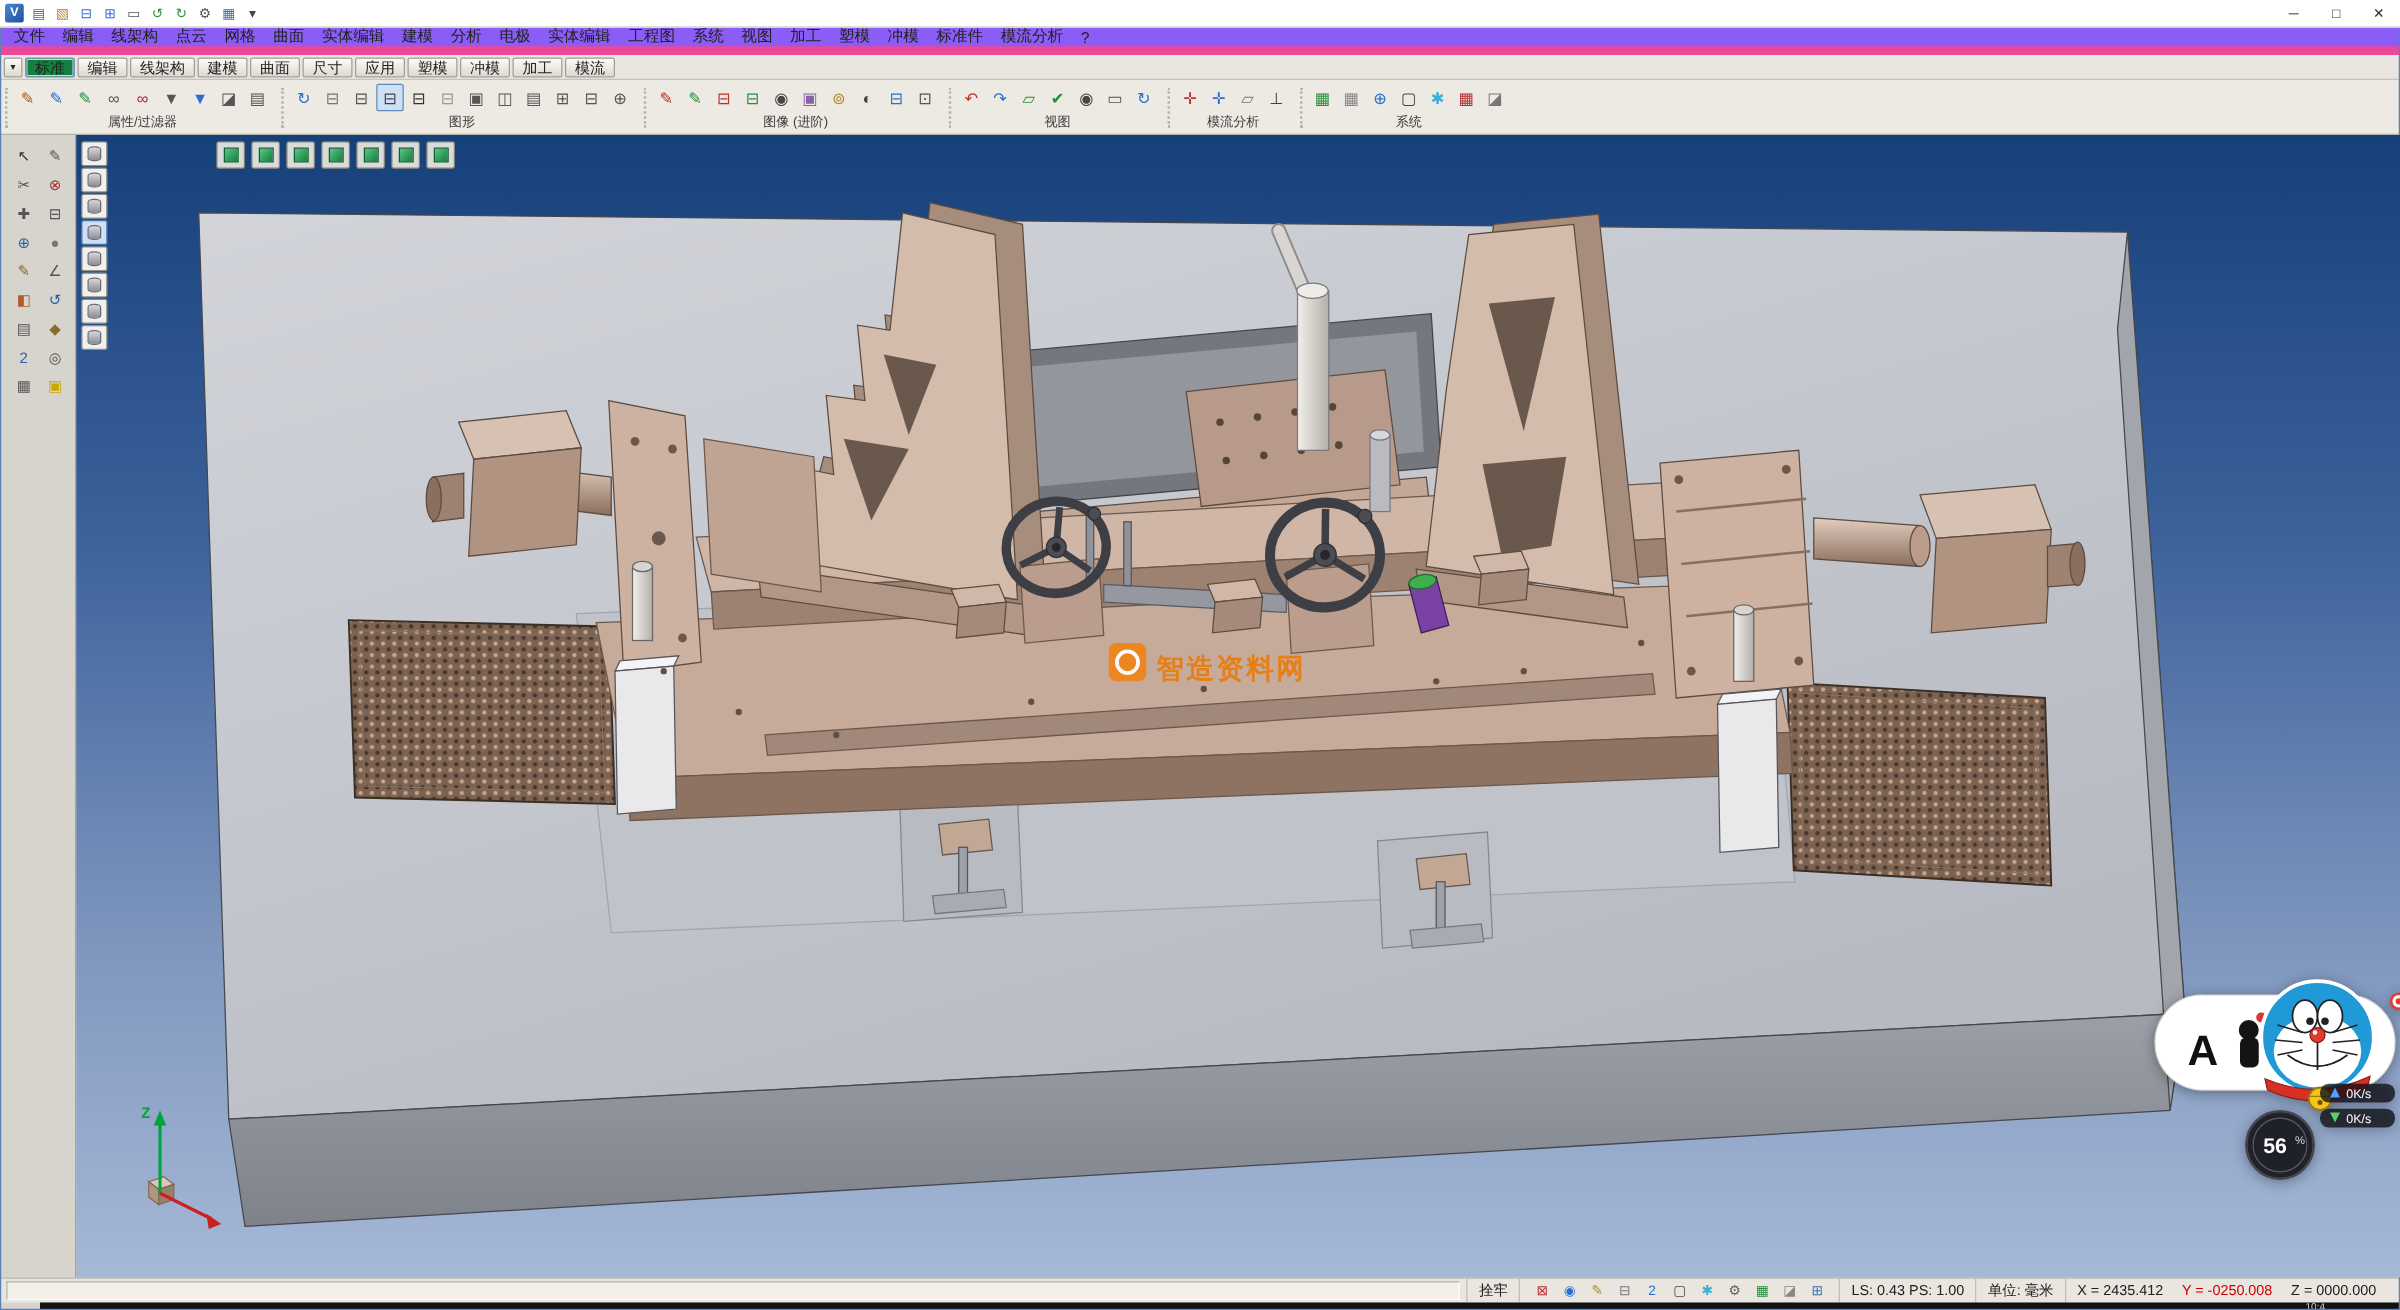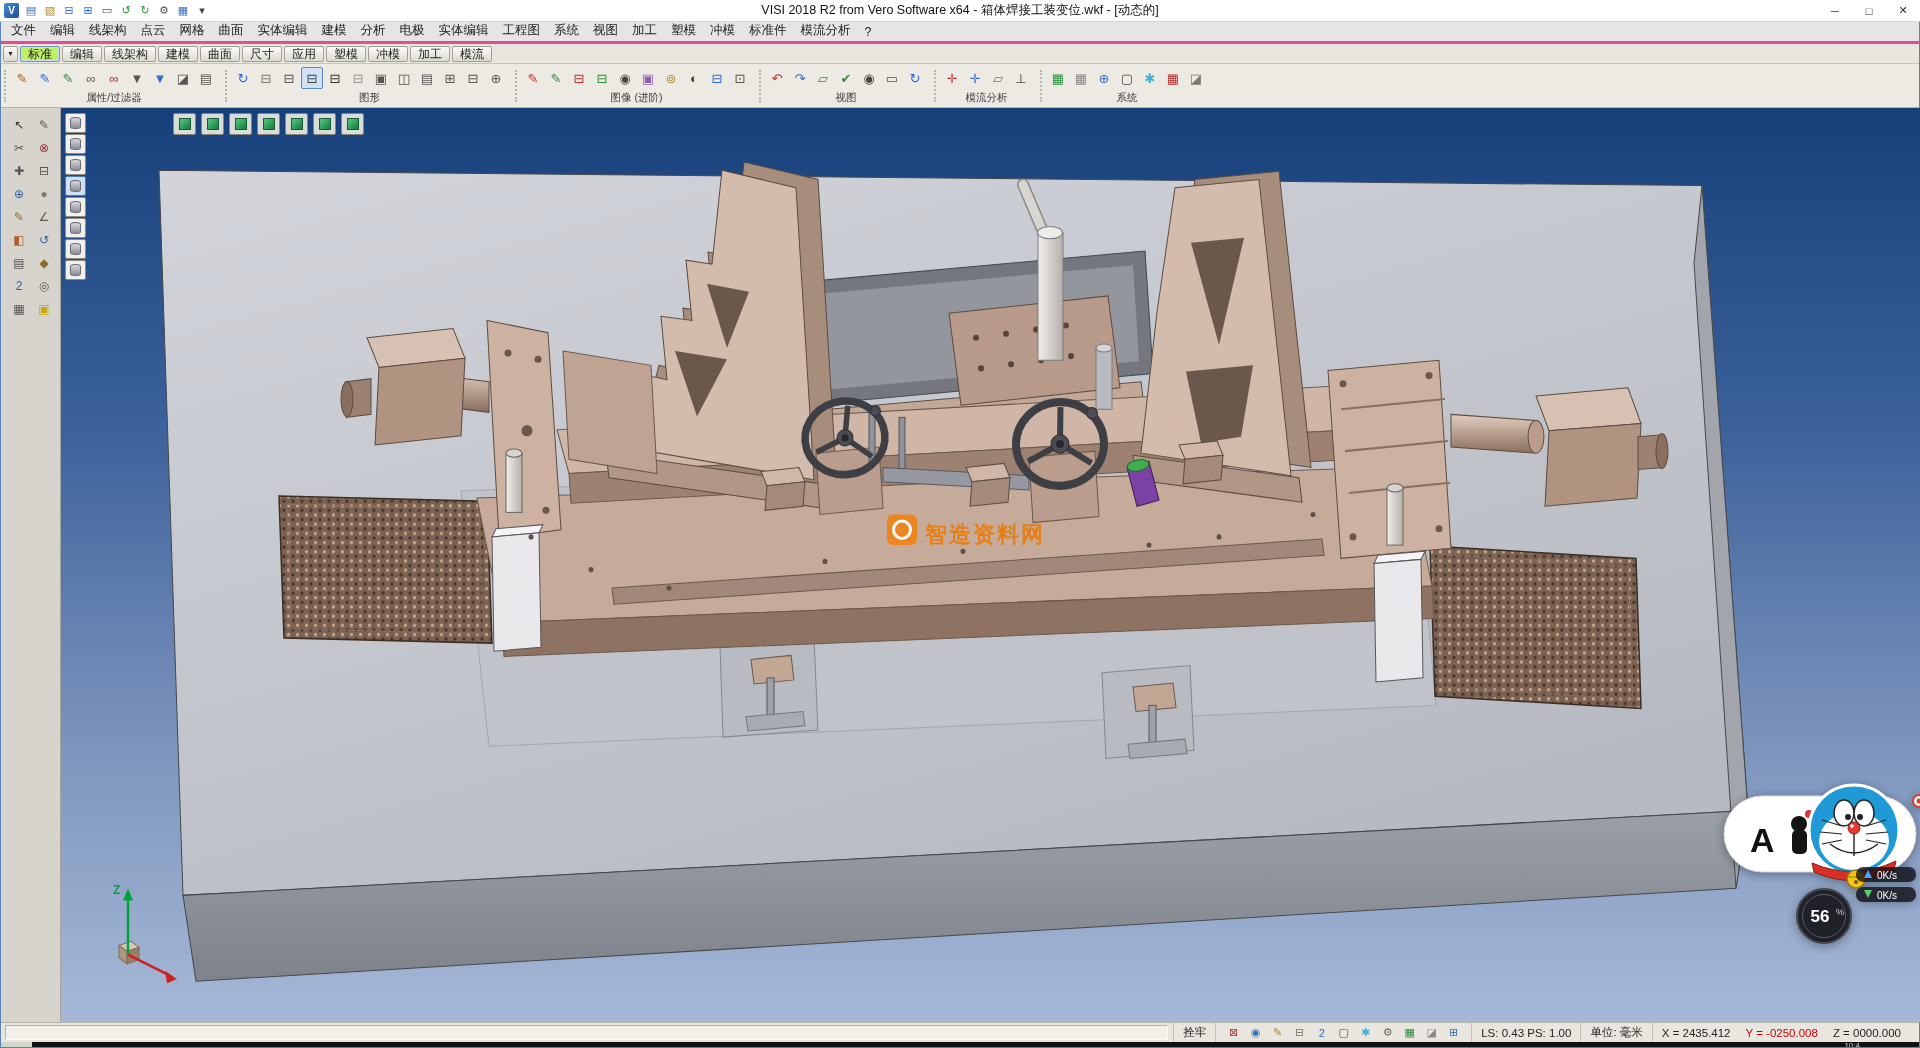--- a/index.html
+++ b/index.html
@@ -19,34 +19,34 @@
     color:#fff; font-size:10px; font-weight:bold; display:flex; align-items:center; justify-content:center;
     border-radius:2px; margin-right:4px; }
   .tb-icons { display:flex; gap:3px; align-items:center; }
   .ticon { width:16px; height:16px; display:flex; align-items:center; justify-content:center; font-size:11px; }
   .title { position:absolute; left:0; right:0; text-align:center; font-size:12.5px; color:#111; pointer-events:none; }
   .wctrl { margin-left:auto; display:flex; height:100%; }
   .wbtn { width:34px; height:100%; display:flex; align-items:center; justify-content:center;
     font-size:11px; color:#333; }
 
   
-  .menubar { height:22px; background:#e5e5e5; border-bottom:3px solid #ec4899;
-    display:flex; align-items:flex-end; padding-left:4px; font-size:12.5px; flex:none; }
+  .menubar { height:22px; background:#8b5cf6; border-bottom:7px solid #ec4899;
+    display:flex; align-items:center; padding-left:4px; font-size:12.5px; flex:none; }
   .menu-item { padding:2px 7px; white-space:nowrap; }
 
   
   .tabbar { height:20px; background:#e9e6df; border-bottom:1px solid #c6c3ba;
     display:flex; align-items:center; gap:2px; padding-left:3px; flex:none; }
   .tab-drop { width:15px; height:16px; border:1px solid #a39f95; border-radius:2px;
     background:linear-gradient(#fcfbf8,#dcd9d0); font-size:8px;
     display:flex; align-items:center; justify-content:center; }
   .tab { font-size:12px; padding:0 7px; height:16px; line-height:14px;
     border:1px solid #a39f95; border-radius:2px; color:#222;
     background:linear-gradient(#fcfbf8,#dcd9d0); white-space:nowrap; }
-  .tab.active { background:#bef264; border-color:#6f96c4; box-shadow:0 0 0 1px #c8d8ee inset; }
+  .tab.active { background:#15803d; border-color:#6f96c4; box-shadow:0 0 0 1px #c8d8ee inset; }
 
   
   .toolbar { height:44px; background:#edeae3; border-bottom:1px solid #b5b2a9;
     display:flex; align-items:stretch; padding:1px 2px 0; flex:none; }
   .tgroup { display:flex; flex-direction:column; padding:0 6px 0 9px; position:relative; }
   .tgroup::before { content:""; position:absolute; left:2px; top:5px; bottom:5px;
     border-left:2px dotted #b7b4ab; }
   .ticons { display:flex; gap:1px; align-items:center; height:26px; }
   .tbi { width:22px; height:22px; border:1px solid transparent; border-radius:2px;
     background:transparent; padding:0; display:flex; align-items:center; justify-content:center;
@@ -111,21 +111,20 @@
         <span class="ticon" style="color: rgb(176, 138, 42);">▧</span>
         <span class="ticon" style="color: rgb(42, 111, 208);">⊟</span>
         <span class="ticon" style="color: rgb(42, 111, 208);">⊞</span>
         <span class="ticon" style="color: rgb(85, 85, 85);">▭</span>
         <span class="ticon" style="color: rgb(42, 143, 60);">↺</span>
         <span class="ticon" style="color: rgb(42, 143, 60);">↻</span>
         <span class="ticon" style="color: rgb(85, 85, 85);">⚙</span>
         <span class="ticon" style="color: rgb(58, 111, 181);">▦</span>
         <span class="ticon" style="color: rgb(68, 68, 68);">▾</span>
       </div>
-    <div class="title">VISI 2018 R2 from Vero Software x64 - 箱体焊接工装变位.wkf - [动态的]</div>
     <div class="wctrl">
       <span class="wbtn">─</span>
       <span class="wbtn">□</span>
       <span class="wbtn">✕</span>
     </div>
   </div>
 
   <div class="menubar">
 
   <span class="menu-item">文件</span>

